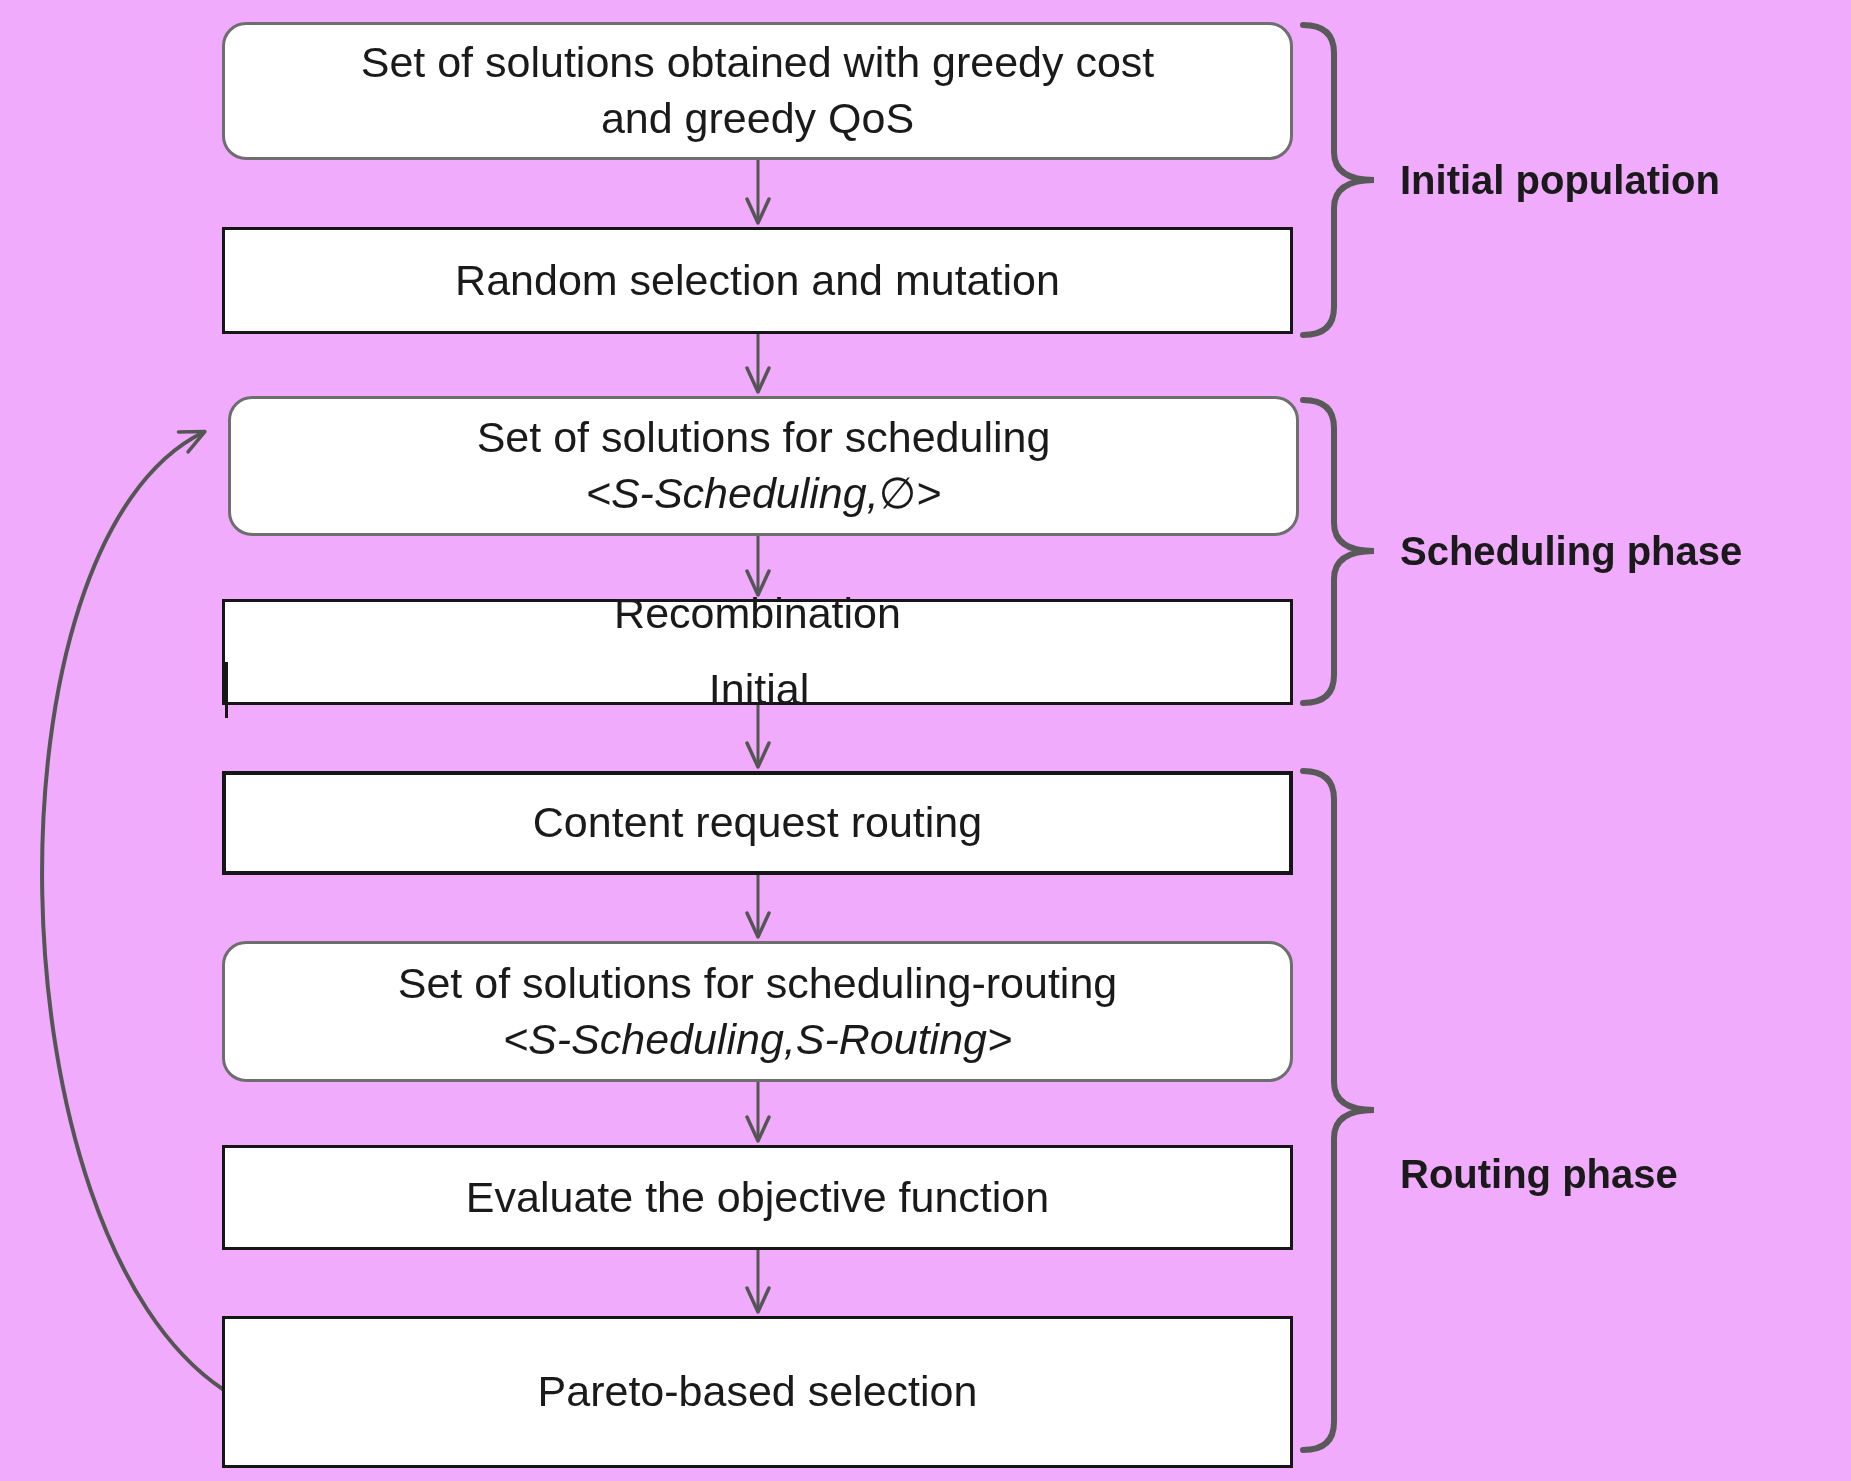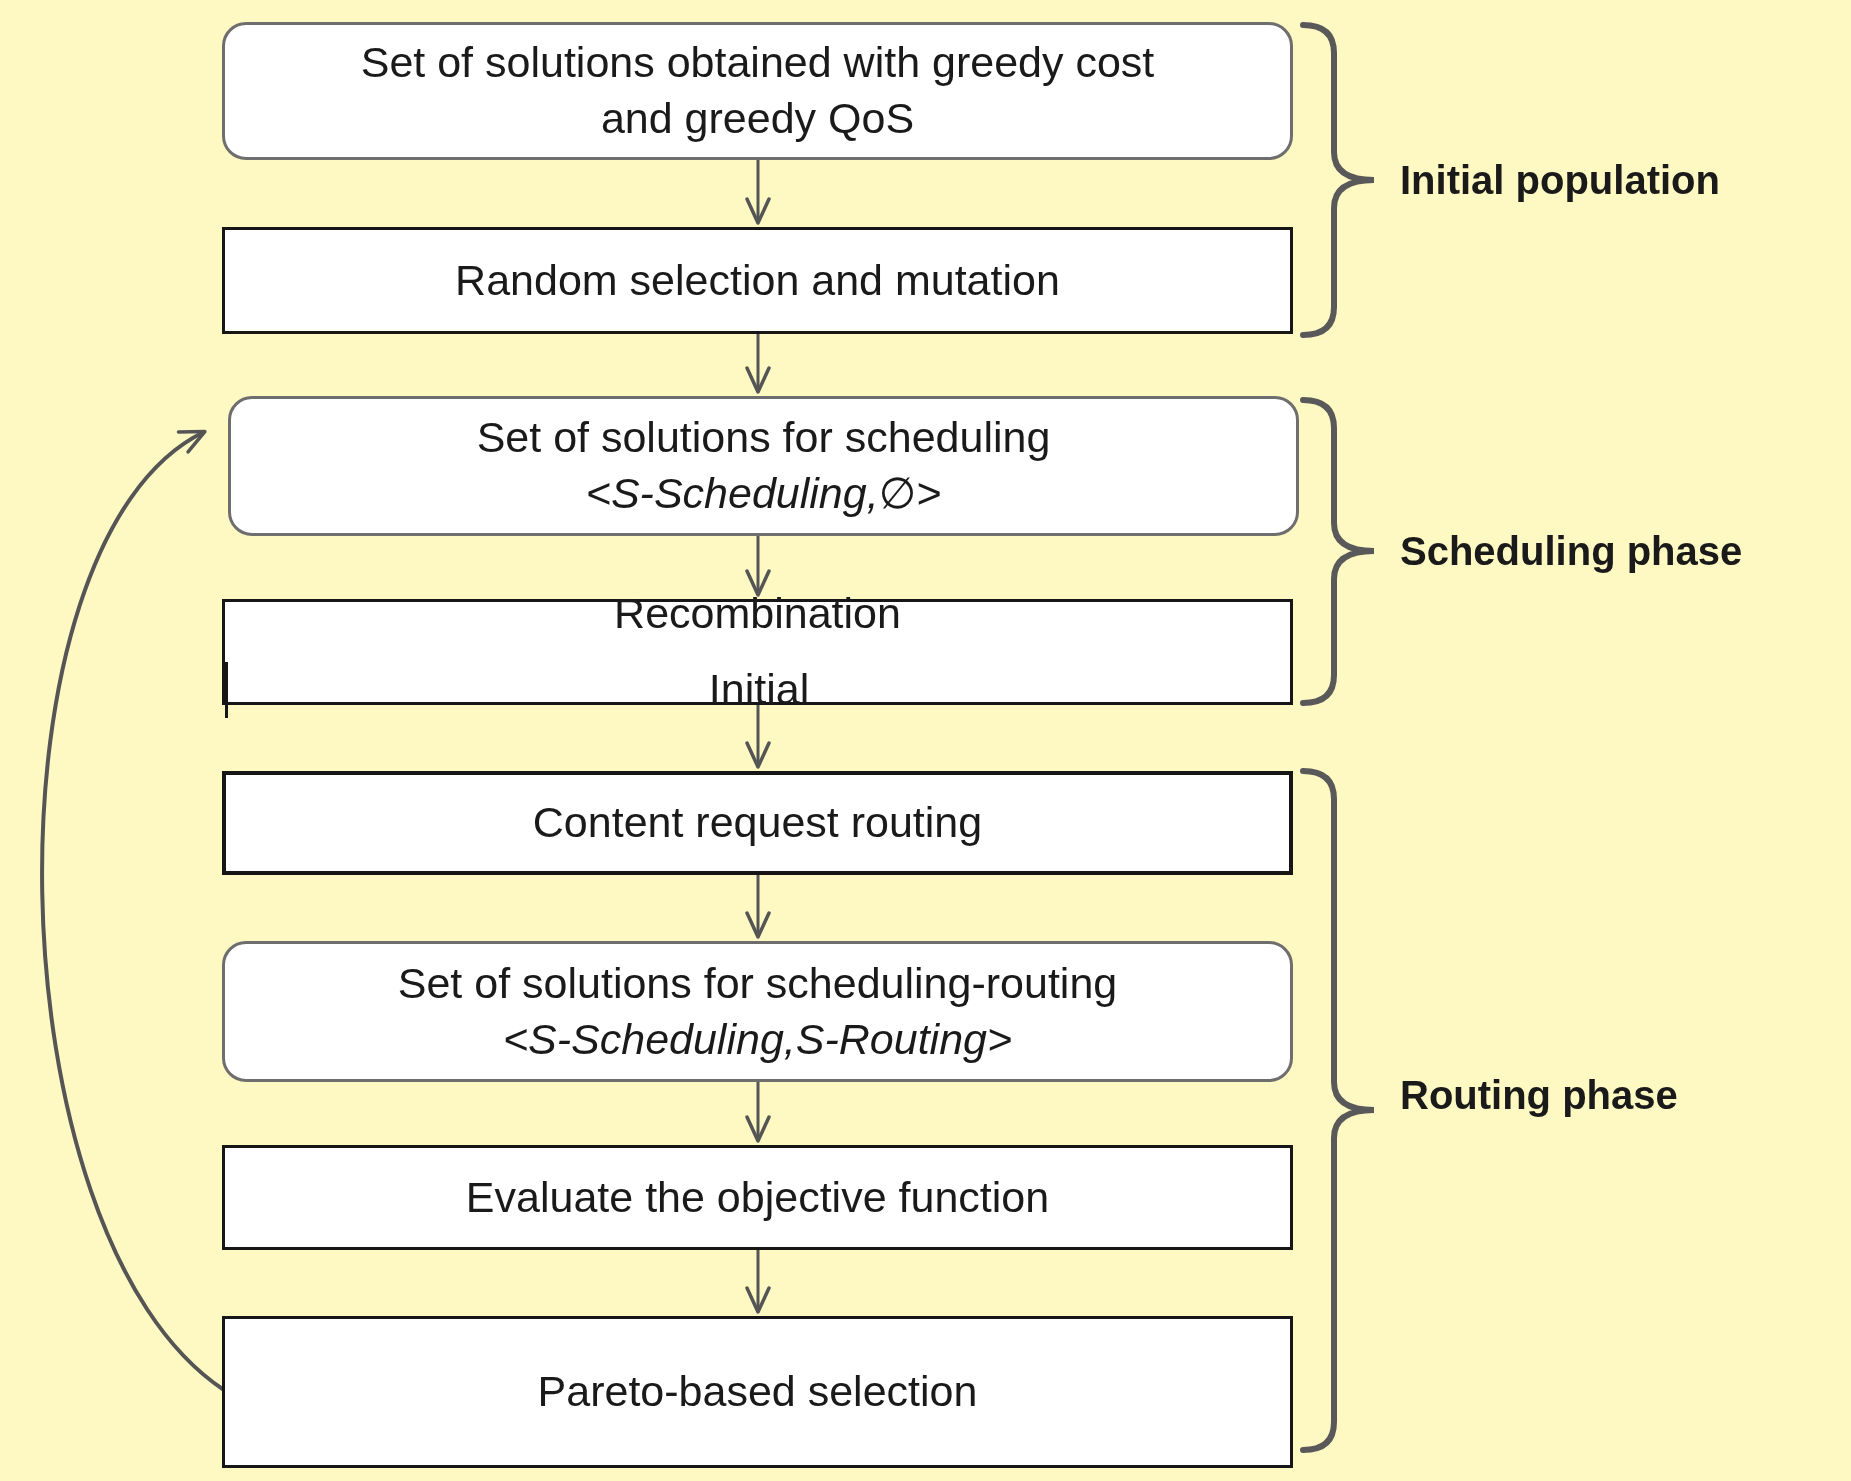--- a/index.html
+++ b/index.html
@@ -1,20 +1,20 @@
 <!DOCTYPE html>
 <html><head>
 <meta charset="utf-8">
 <style>
   html, body { margin: 0; padding: 0; background: #ffffff; }
   .canvas {
     position: relative;
     width: 1851px;
     height: 1481px;
-    background: #fef9c3;
+    background: #f0abfc;
     font-family: "Liberation Sans", "DejaVu Sans", sans-serif;
     color: #1a1a1a;
     overflow: hidden;
   }
   .overlay {
     position: absolute;
     left: 0; top: 0;
     width: 1851px; height: 1481px;
     pointer-events: none;
   }
@@ -121,15 +121,15 @@
   <div class="box rect" style="top:1145px; height:105px;">
     <div>Evaluate the objective function</div>
   </div>
 
   <div class="box rect" style="top:1316px; height:152px;">
     <div>Pareto-based selection</div>
   </div>
 
   <div class="phase-label" style="top:180px;">Initial population</div>
   <div class="phase-label" style="top:551px;">Scheduling phase</div>
-  <div class="phase-label" style="top:1095px;">Routing phase</div>
+  <div class="phase-label" style="top:1174px;">Routing phase</div>
 
 </div>
 
 </body></html>

